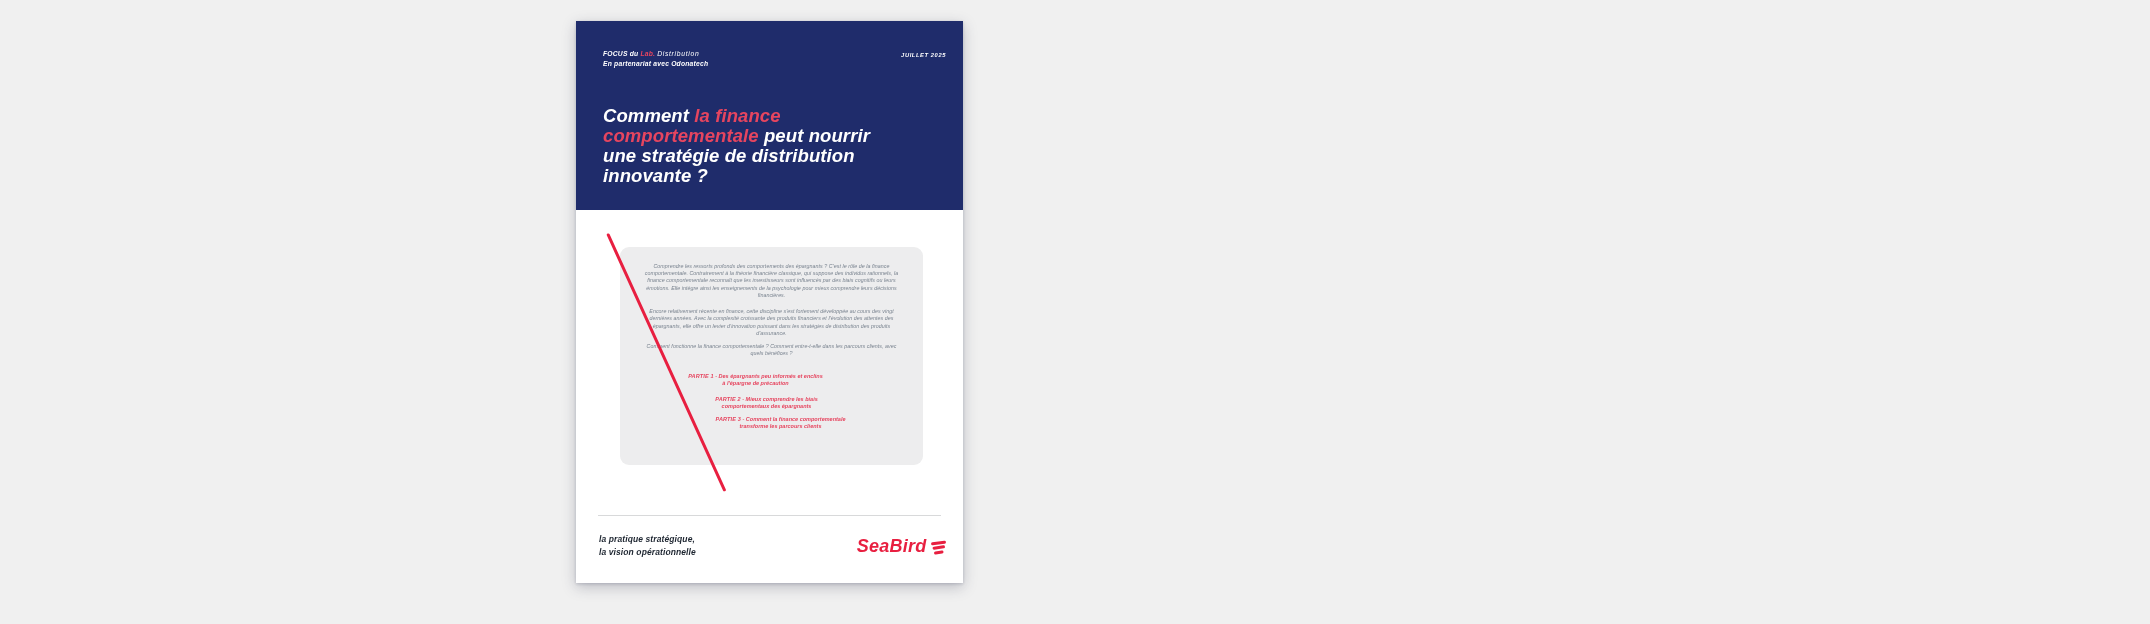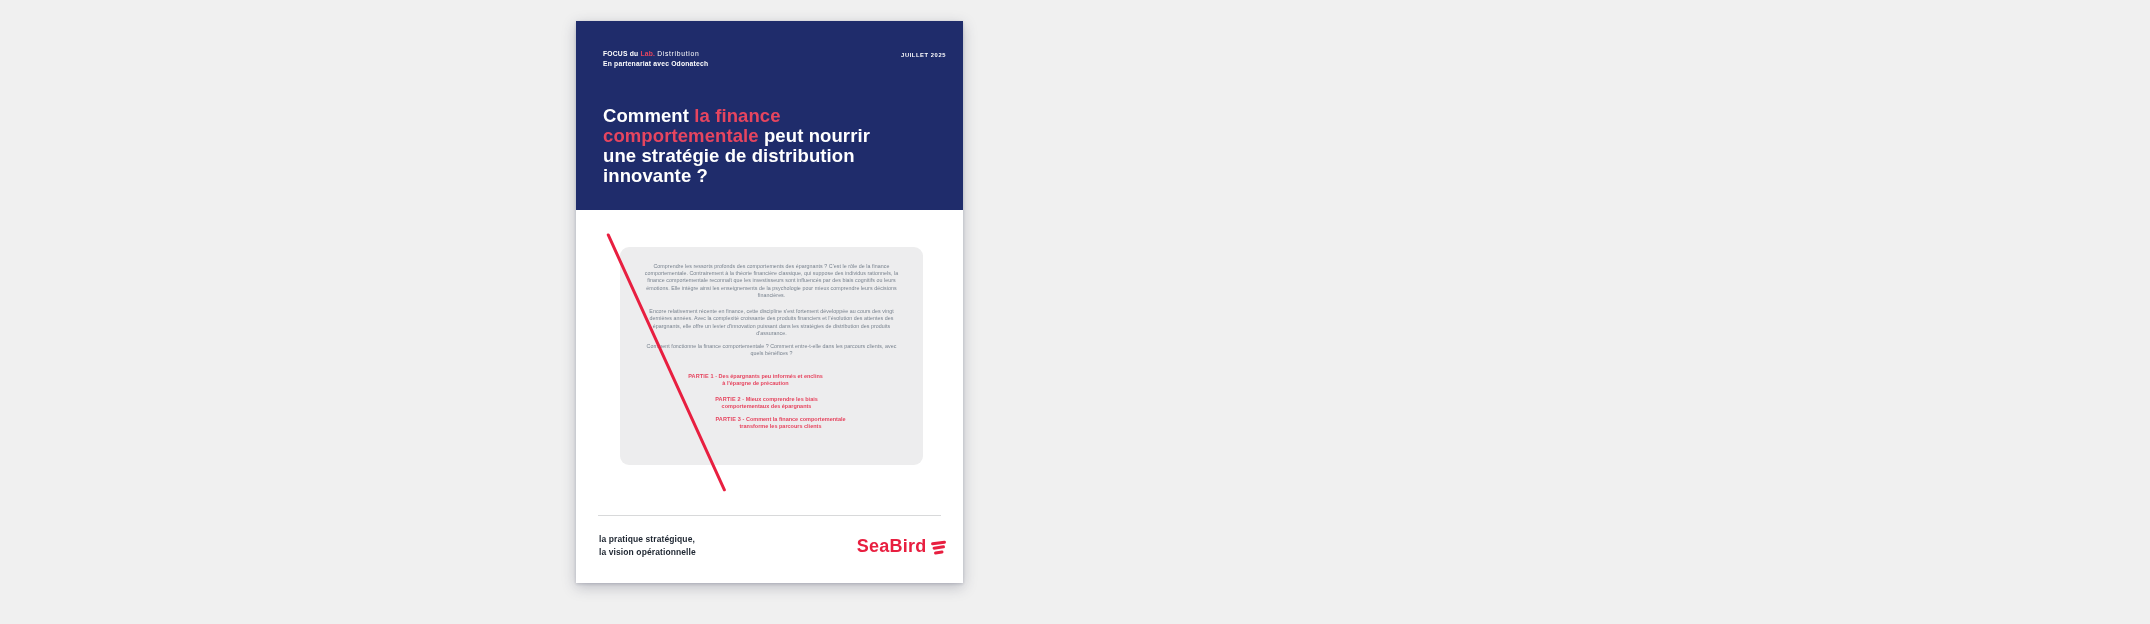--- a/index.html
+++ b/index.html
@@ -17,21 +17,21 @@
   html,body{width:2150px;height:624px;}
   body{
     background:var(--page-bg);
     font-family:"Liberation Sans", sans-serif;
     overflow:hidden;
     position:relative;
   }
   .canvas{position:absolute;inset:0;background:var(--page-bg);}
   .doc-wrap{
     position:absolute;left:576px;top:21px;
-    width:387px;height:562px;
+    width:387px;height:562px;font-style:italic;
   }
   .doc{
     width:774px;height:1124px;
     transform:scale(0.5);transform-origin:0 0;
     background:var(--white);
     box-shadow:0 8px 26px rgba(50,55,80,0.28), 0 2px 6px rgba(50,55,80,0.20);
     position:relative;
     overflow:hidden;
   }
   

